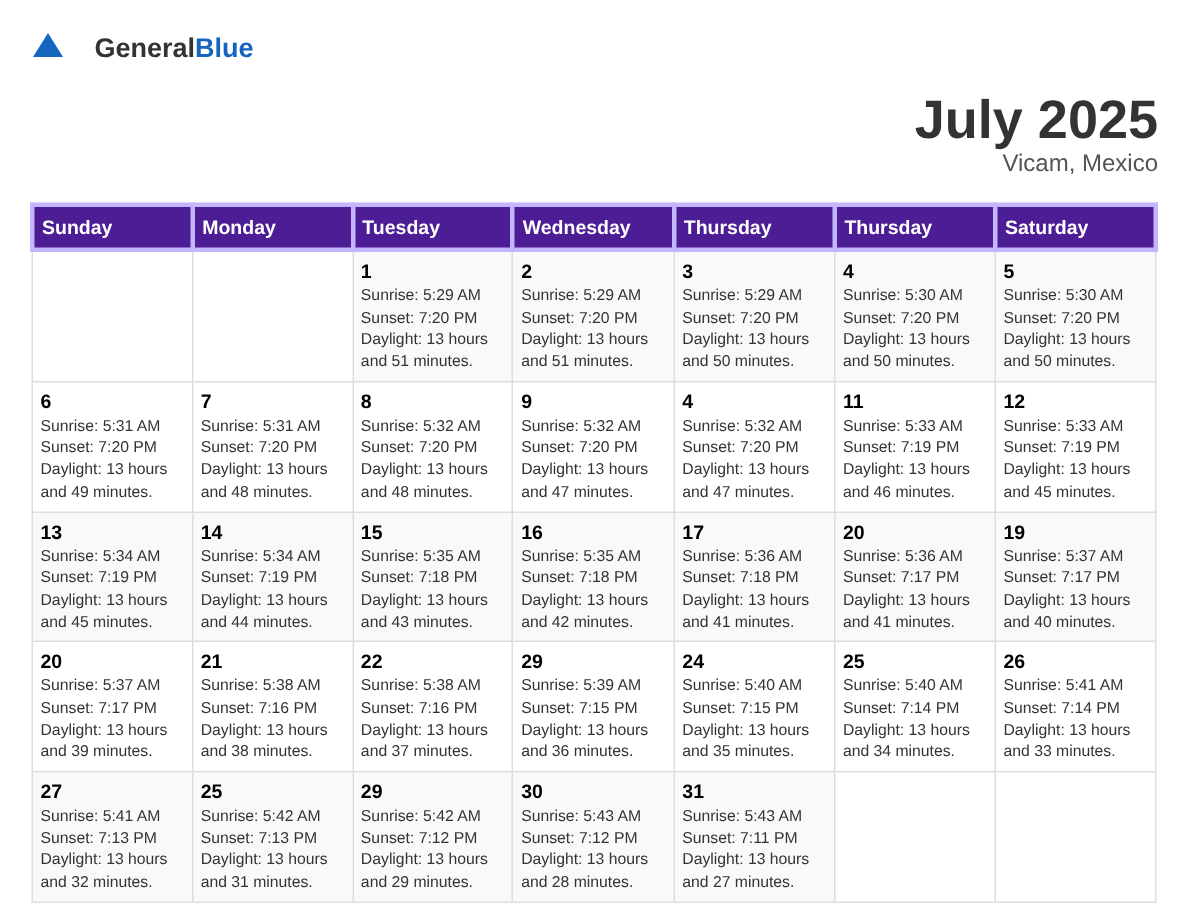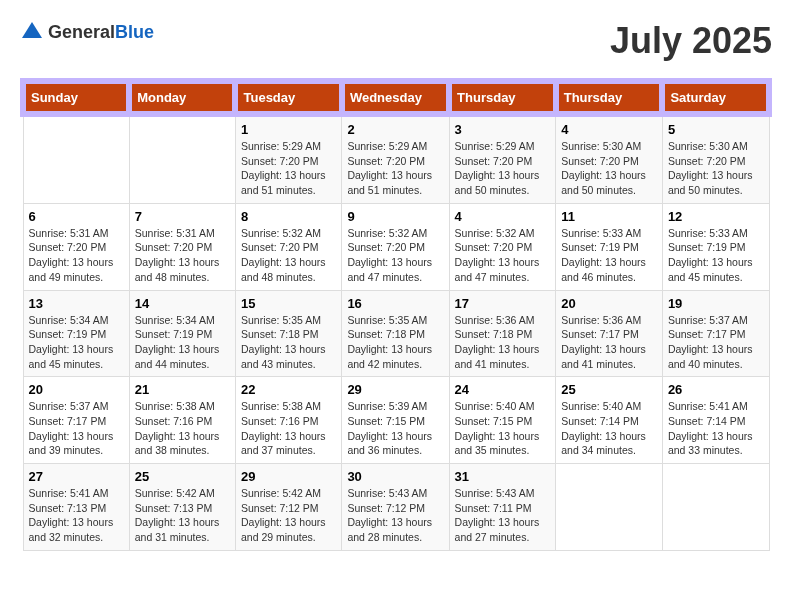--- a/index.html
+++ b/index.html
@@ -12,21 +12,21 @@
     }
     .header {
       display: flex;
       justify-content: space-between;
       align-items: flex-start;
       margin-bottom: 16px;
     }
     .logo {
       display: flex;
       align-items: center;
-      gap: 4px;
+      gap: 19px;
     }
     .logo-text-general {
       font-size: 18px;
       font-weight: bold;
       color: #333;
     }
     .logo-text-blue {
       font-size: 18px;
       font-weight: bold;
       color: #1565c0;
@@ -35,38 +35,39 @@
       width: 24px;
       height: 24px;
     }
     .title-block {
       text-align: right;
     }
     .month-title {
       font-size: 36px;
       font-weight: bold;
       color: #333;
+      margin-top: 39px;
     }
     .location-title {
       font-size: 16px;
       color: #555;
     }
     table {
       width: 100%;
       border-collapse: collapse;
       font-size: 11px;
     }
     thead tr th {
-      background-color: #c2410c;
+      background-color: #4c1d95;
       color: #fff;
       text-align: left;
       padding: 6px 5px;
       font-size: 13px;
       font-weight: bold;
-      border: 6px solid #c4b5fd;
+      border: 3px solid #c4b5fd;
     }
     tbody tr td {
       vertical-align: top;
       padding: 5px;
       border: 1px solid #ddd;
       width: 108px;
       min-height: 70px;
       background: #fff;
     }
     tbody tr:nth-child(odd) td {
@@ -94,20 +95,21 @@
   <div class="logo">
     <svg class="logo-icon" viewBox="0 0 24 24" xmlns="http://www.w3.org/2000/svg">
       <polygon points="12,2 22,18 2,18" fill="#1565c0"></polygon>
     </svg>
     <span>
       <span class="logo-text-general">General</span><span class="logo-text-blue">Blue</span>
     </span>
   </div>
   <div class="title-block">
     <div class="month-title">July 2025</div>
+    <div class="location-title">Vicam, Mexico</div>
   </div>
 </div>
 
 <table>
   <thead>
     <tr>
     <th>Sunday</th>
         <th>Monday</th>
         <th>Tuesday</th>
         <th>Wednesday</th>

